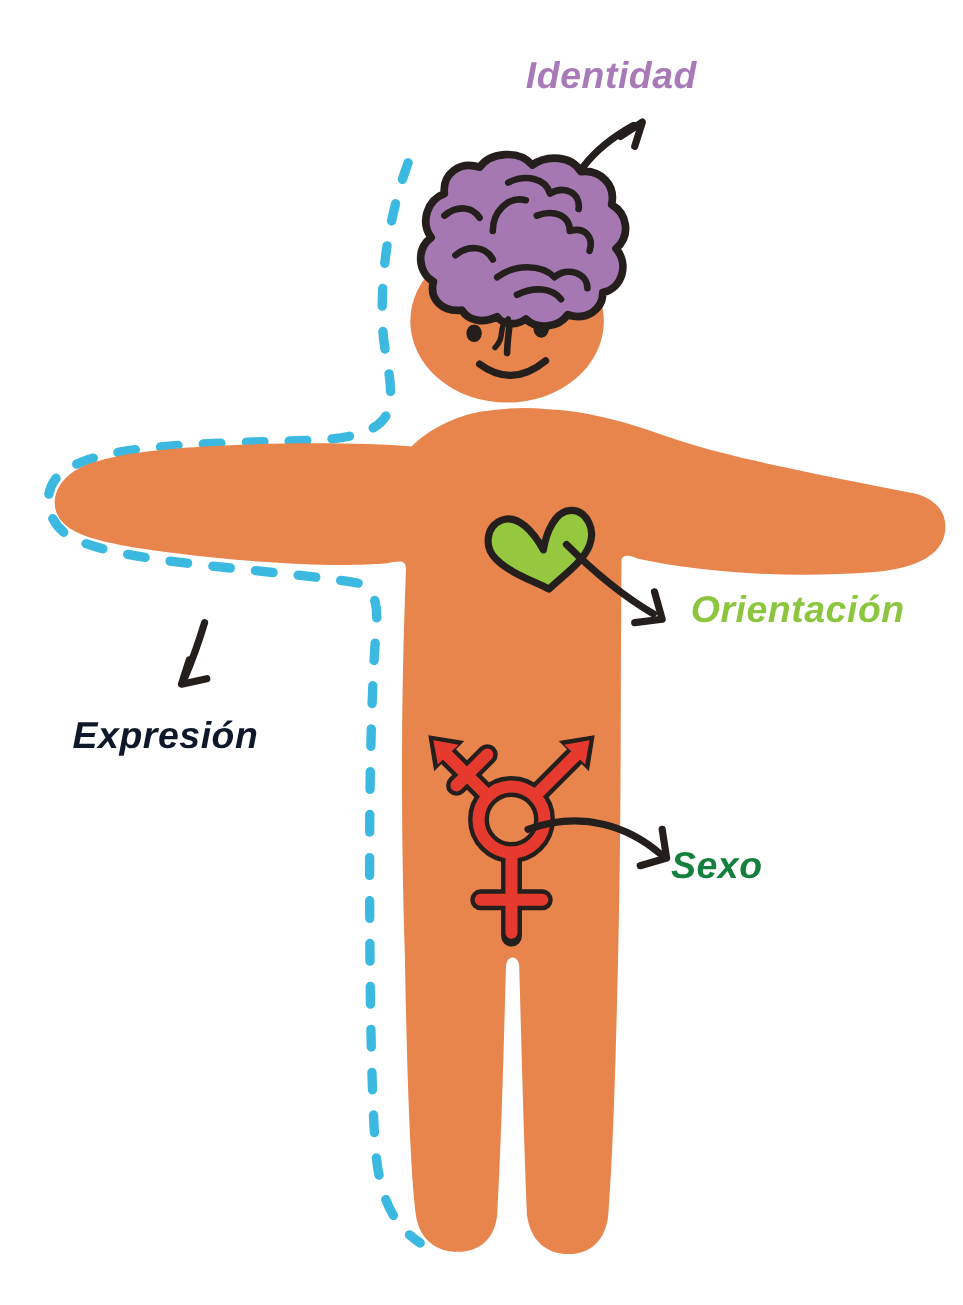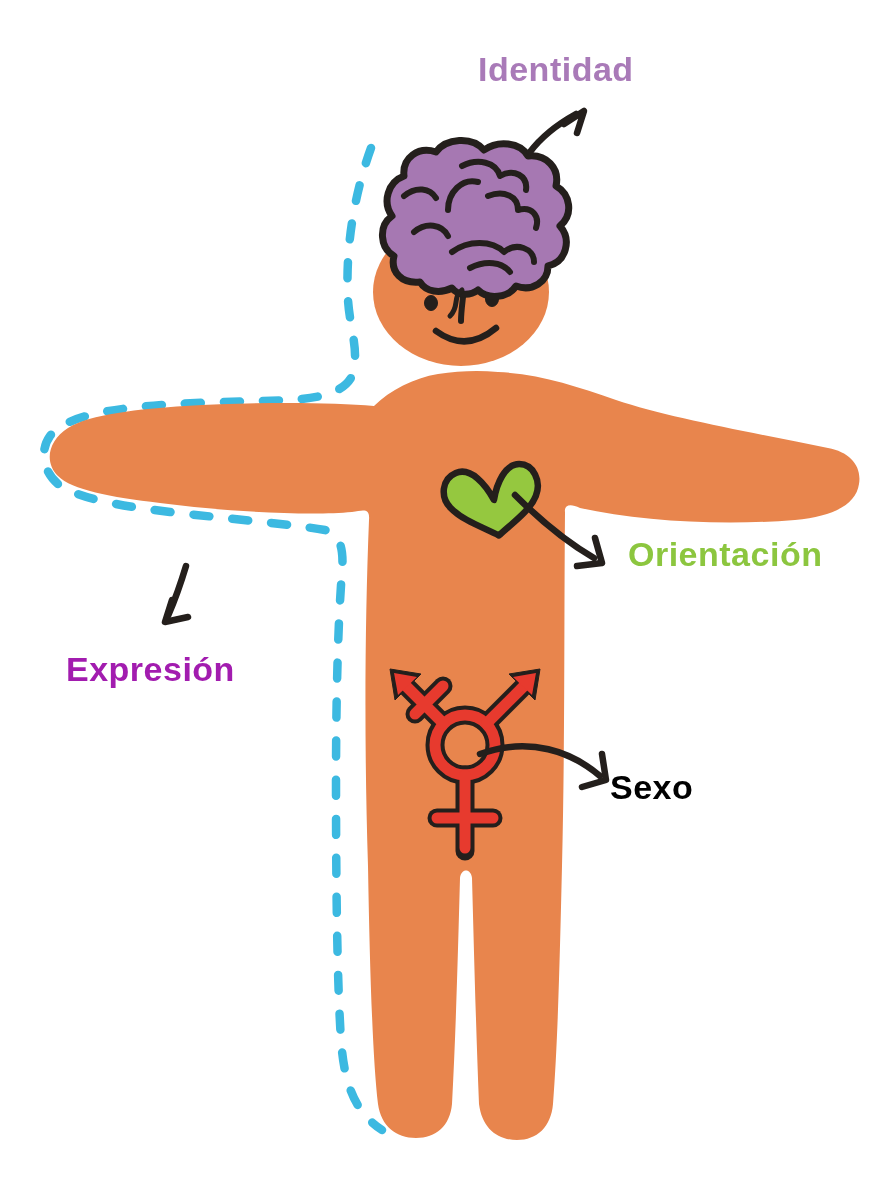--- a/index.html
+++ b/index.html
@@ -10,20 +10,21 @@
     overflow:hidden;
     font-family:"Liberation Sans", sans-serif;
   }
   .art{position:absolute;left:0;top:0;}
   .label{
     position:absolute;
     font-weight:700;
     font-size:34px;
     letter-spacing:.5px;
     white-space:nowrap;
+    font-style:italic;
   }
   .ink{stroke:#241F1C;}
   .no-fill{fill:none;}
   .round{stroke-linecap:round;stroke-linejoin:round;}
 </style>
 </head>
 <body>
 
 <div class="canvas">
 
@@ -156,18 +157,18 @@
       </g>
       <g>
         <path d="M 480,754 C 530,736 572,752 600,776"></path>
         <polyline points="602,754 606,780 582,787"></polyline>
       </g>
     </g>
   </svg>
 
   <div class="label" style="left: 478px; top: 50px; color: rgb(169, 122, 184);">Identidad</div>
 
-  <div class="label" style="left: 66px; top: 650px; color: #a21caf;">Expresión</div>
+  <div class="label" style="left: 66px; top: 650px; color: #0f172a;">Expresión</div>
 
   <div class="label" style="left: 628px; top: 535px; color: rgb(140, 198, 63);">Orientación</div>
 
-  <div class="label" style="left: 610px; top: 768px; color: #000000;">Sexo</div>
+  <div class="label" style="left: 610px; top: 768px; color: #15803d;">Sexo</div>
 </div>
 
 </body></html>

